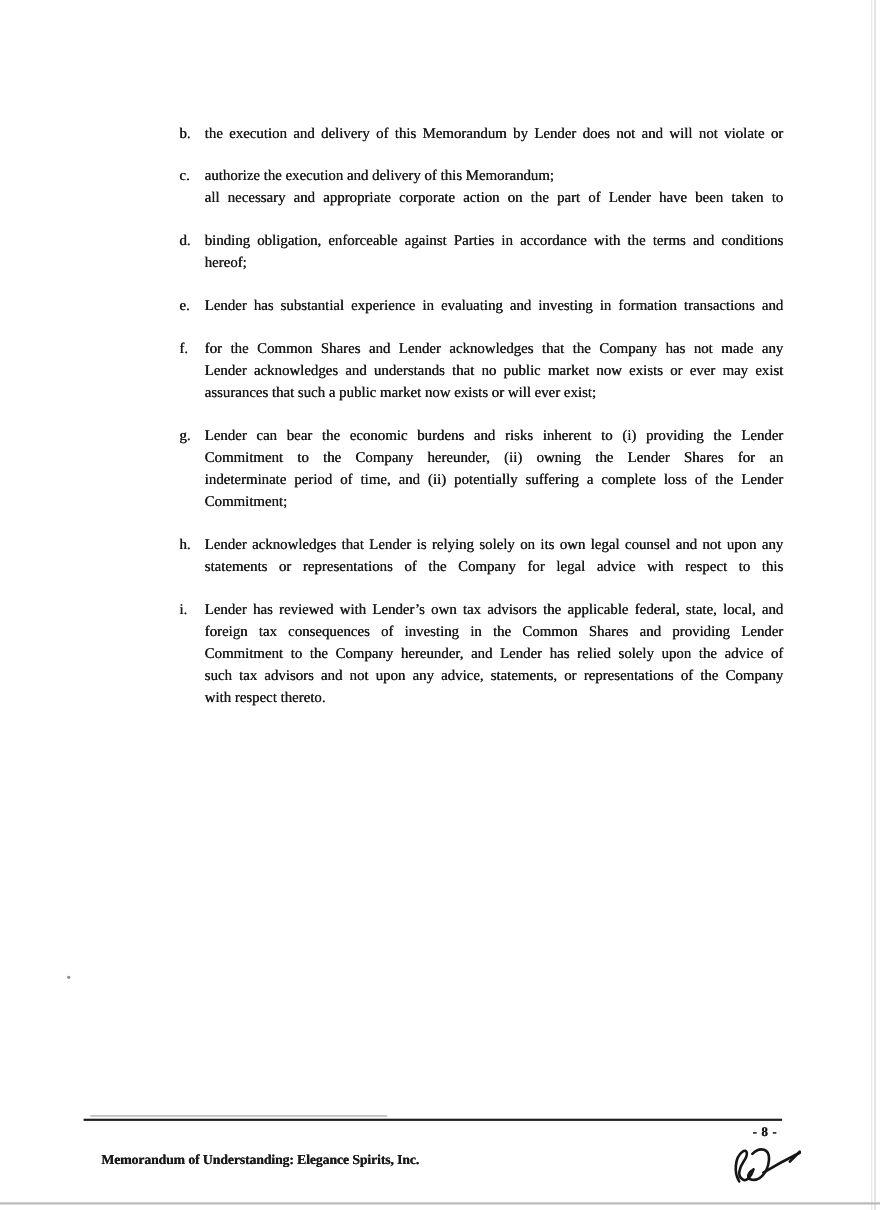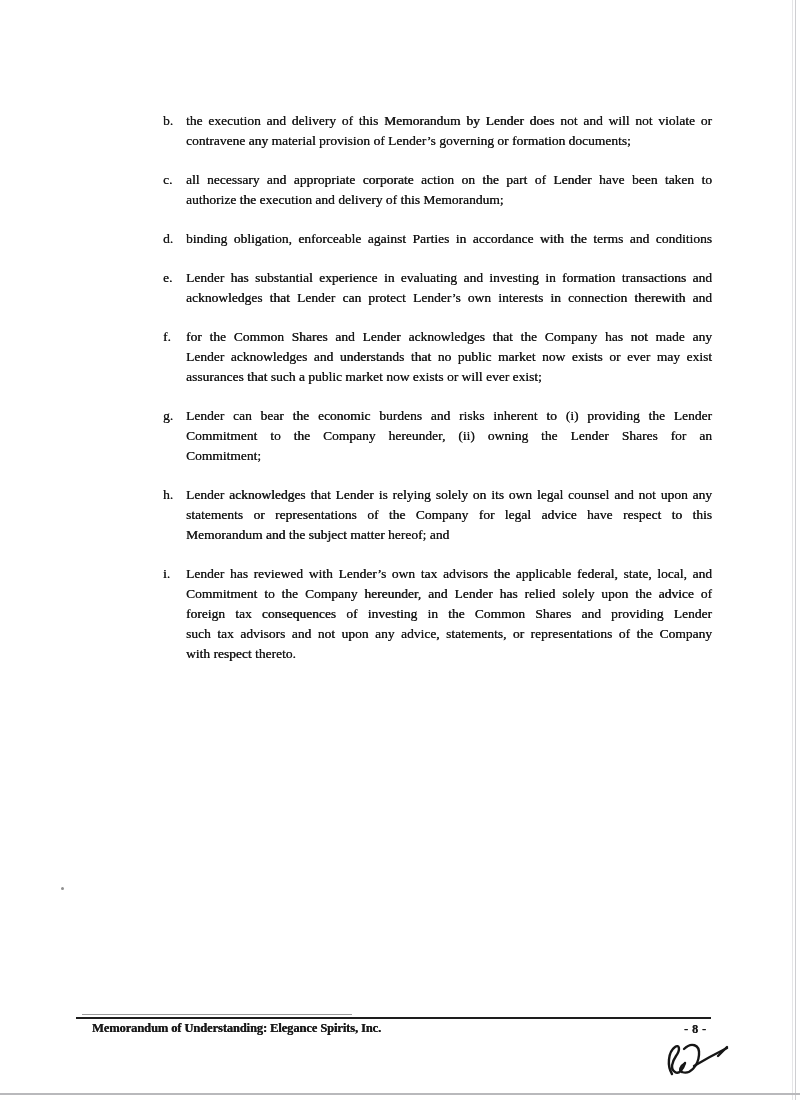--- a/index.html
+++ b/index.html
@@ -54,21 +54,21 @@
     left: 6px;
     top: -3px;
     width: 270px;
     height: 1px;
     background: #4a4a4a;
     opacity: 0.55;
   }
   .footer-title {
     position: absolute;
     left: 92px;
-    top: 1021px;
+    top: 1047px;
     font-size: 12.5px;
     font-weight: bold;
     letter-spacing: -0.1px;
     text-shadow: 0.3px 0 0 currentColor;
   }
   .footer-page {
     position: absolute;
     left: 684px;
     top: 1022px;
     font-size: 12px;
@@ -110,80 +110,79 @@
 </head>
 <body>
 
 <div class="page">
 
   <div class="content" id="clauses">
   <div class="clause">
     <span class="letter">b.</span>
     <div class="lines">
           <div class="line">the execution and delivery of this Memorandum by Lender does not and will not violate or</div>
-          <div class="line last">contravene any material provision of Lender’s governing or formation documents;</div>
         </div>
   </div>
 
   <div class="clause">
     <span class="letter">c.</span>
     <div class="lines">
+          <div class="line last">authorize the execution and delivery of this Memorandum;</div>
           <div class="line">all necessary and appropriate corporate action on the part of Lender have been taken to</div>
-          <div class="line last">authorize the execution and delivery of this Memorandum;</div>
         </div>
   </div>
 
   <div class="clause">
     <span class="letter">d.</span>
     <div class="lines">
           <div class="line">binding obligation, enforceable against Parties in accordance with the terms and conditions</div>
+          <div class="line last">hereof;</div>
         </div>
   </div>
 
   <div class="clause">
     <span class="letter">e.</span>
     <div class="lines">
           <div class="line">Lender has substantial experience in evaluating and investing in formation transactions and</div>
-          <div class="line">acknowledges that Lender can protect Lender’s own interests in connection therewith and</div>
         </div>
   </div>
 
   <div class="clause">
     <span class="letter">f.</span>
     <div class="lines">
           <div class="line">for the Common Shares and Lender acknowledges that the Company has not made any</div>
           <div class="line">Lender acknowledges and understands that no public market now exists or ever may exist</div>
           <div class="line last">assurances that such a public market now exists or will ever exist;</div>
         </div>
   </div>
 
   <div class="clause">
     <span class="letter">g.</span>
     <div class="lines">
           <div class="line">Lender can bear the economic burdens and risks inherent to (i) providing the Lender</div>
           <div class="line">Commitment to the Company hereunder, (ii) owning the Lender Shares for an</div>
+          <div class="line">indeterminate period of time, and (ii) potentially suffering a complete loss of the Lender</div>
           <div class="line last">Commitment;</div>
         </div>
   </div>
 
   <div class="clause">
     <span class="letter">h.</span>
     <div class="lines">
           <div class="line">Lender acknowledges that Lender is relying solely on its own legal counsel and not upon any</div>
-          <div class="line">statements or representations of the Company for legal advice have respect to this</div>
-          <div class="line last">Memorandum and the subject matter hereof; and</div>
+          <div class="line">statements or representations of the Company for legal advice with respect to this</div>
         </div>
   </div>
 
   <div class="clause">
     <span class="letter">i.</span>
     <div class="lines">
           <div class="line">Lender has reviewed with Lender’s own tax advisors the applicable federal, state, local, and</div>
+          <div class="line">foreign tax consequences of investing in the Common Shares and providing Lender</div>
           <div class="line">Commitment to the Company hereunder, and Lender has relied solely upon the advice of</div>
-          <div class="line">foreign tax consequences of investing in the Common Shares and providing Lender</div>
           <div class="line">such tax advisors and not upon any advice, statements, or representations of the Company</div>
           <div class="line last">with respect thereto.</div>
         </div>
   </div>
 </div>
 
   <div class="footer-rule"></div>
   <span class="footer-title">Memorandum of Understanding: Elegance Spirits, Inc.</span>
   <span class="footer-page">- 8 -</span>
 

